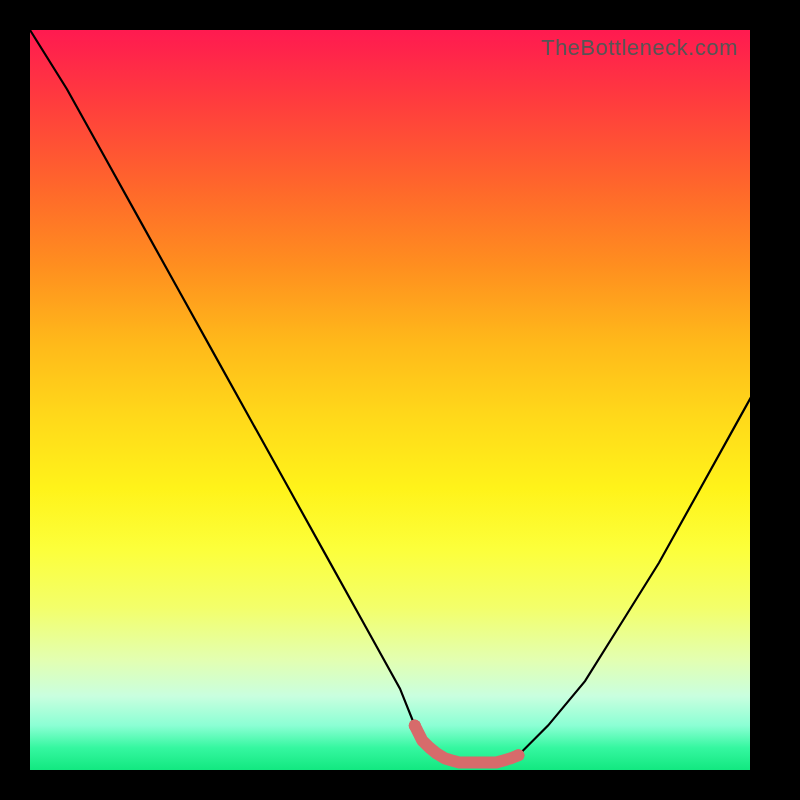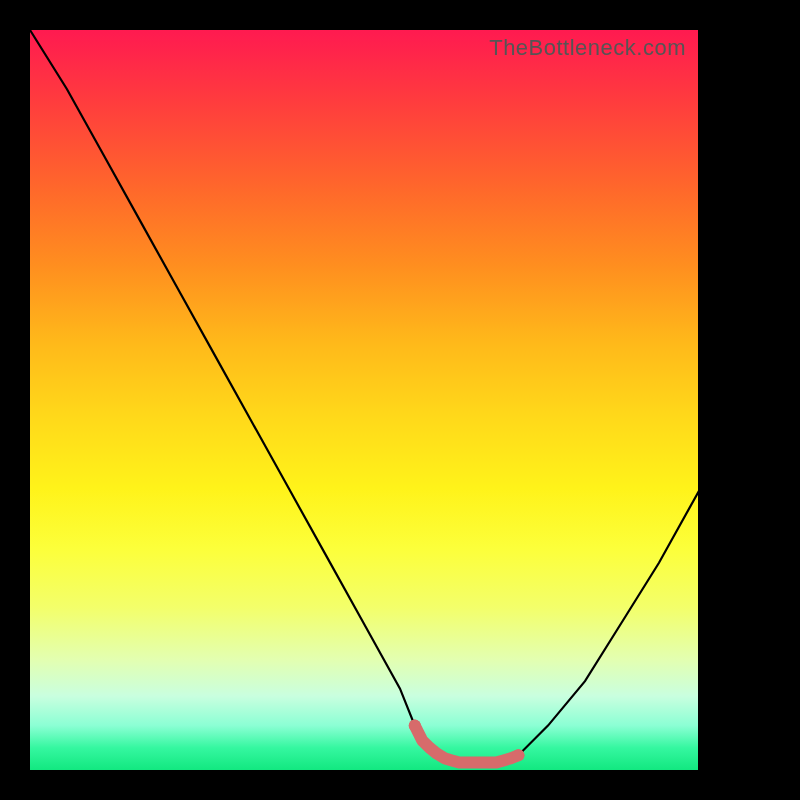--- a/index.html
+++ b/index.html
@@ -14,21 +14,21 @@
   .frame {
     position: relative;
     width: 800px;
     height: 800px;
     background: #000;
   }
   .plot {
     position: absolute;
     left: 30px;
     top: 30px;
-    width: 668px;
+    width: 720px;
     height: 740px;
     background: linear-gradient(to bottom,
       #ff1a50 0%,
       #ff3d3d 10%,
       #ff6a2a 22%,
       #ff8f1f 32%,
       #ffb81a 42%,
       #ffd81a 52%,
       #fff31a 62%,
       #fcff3a 70%,

